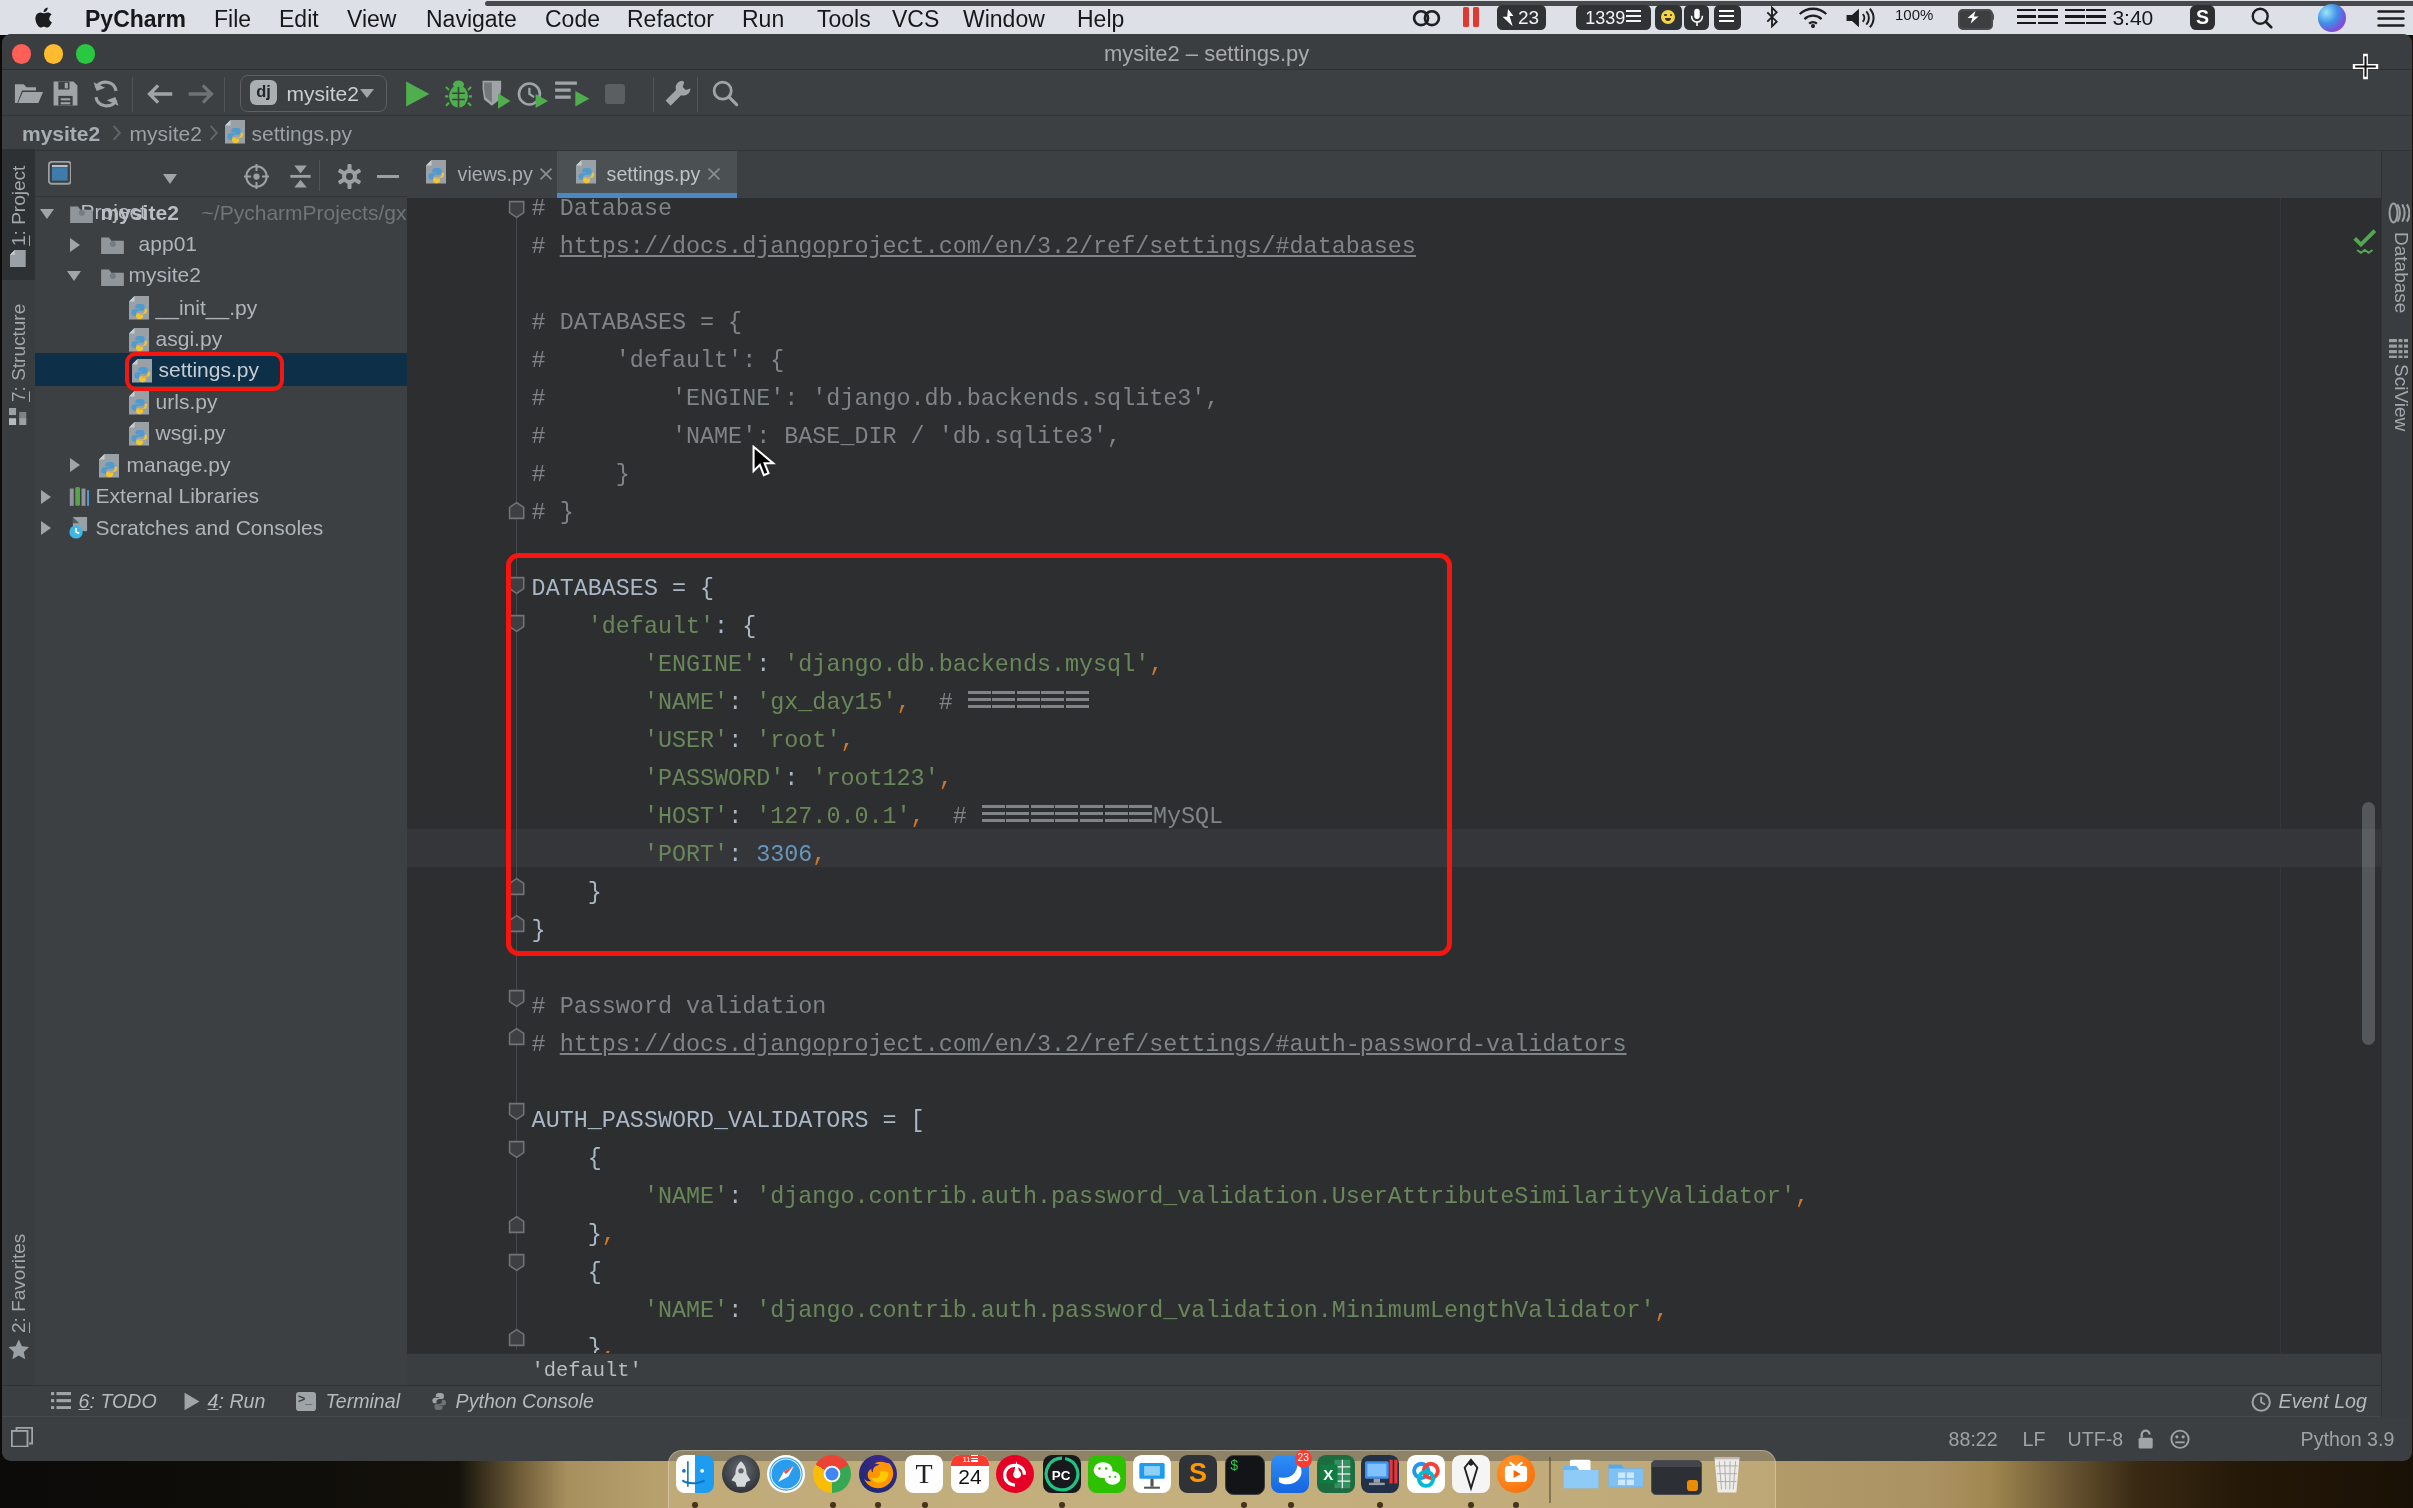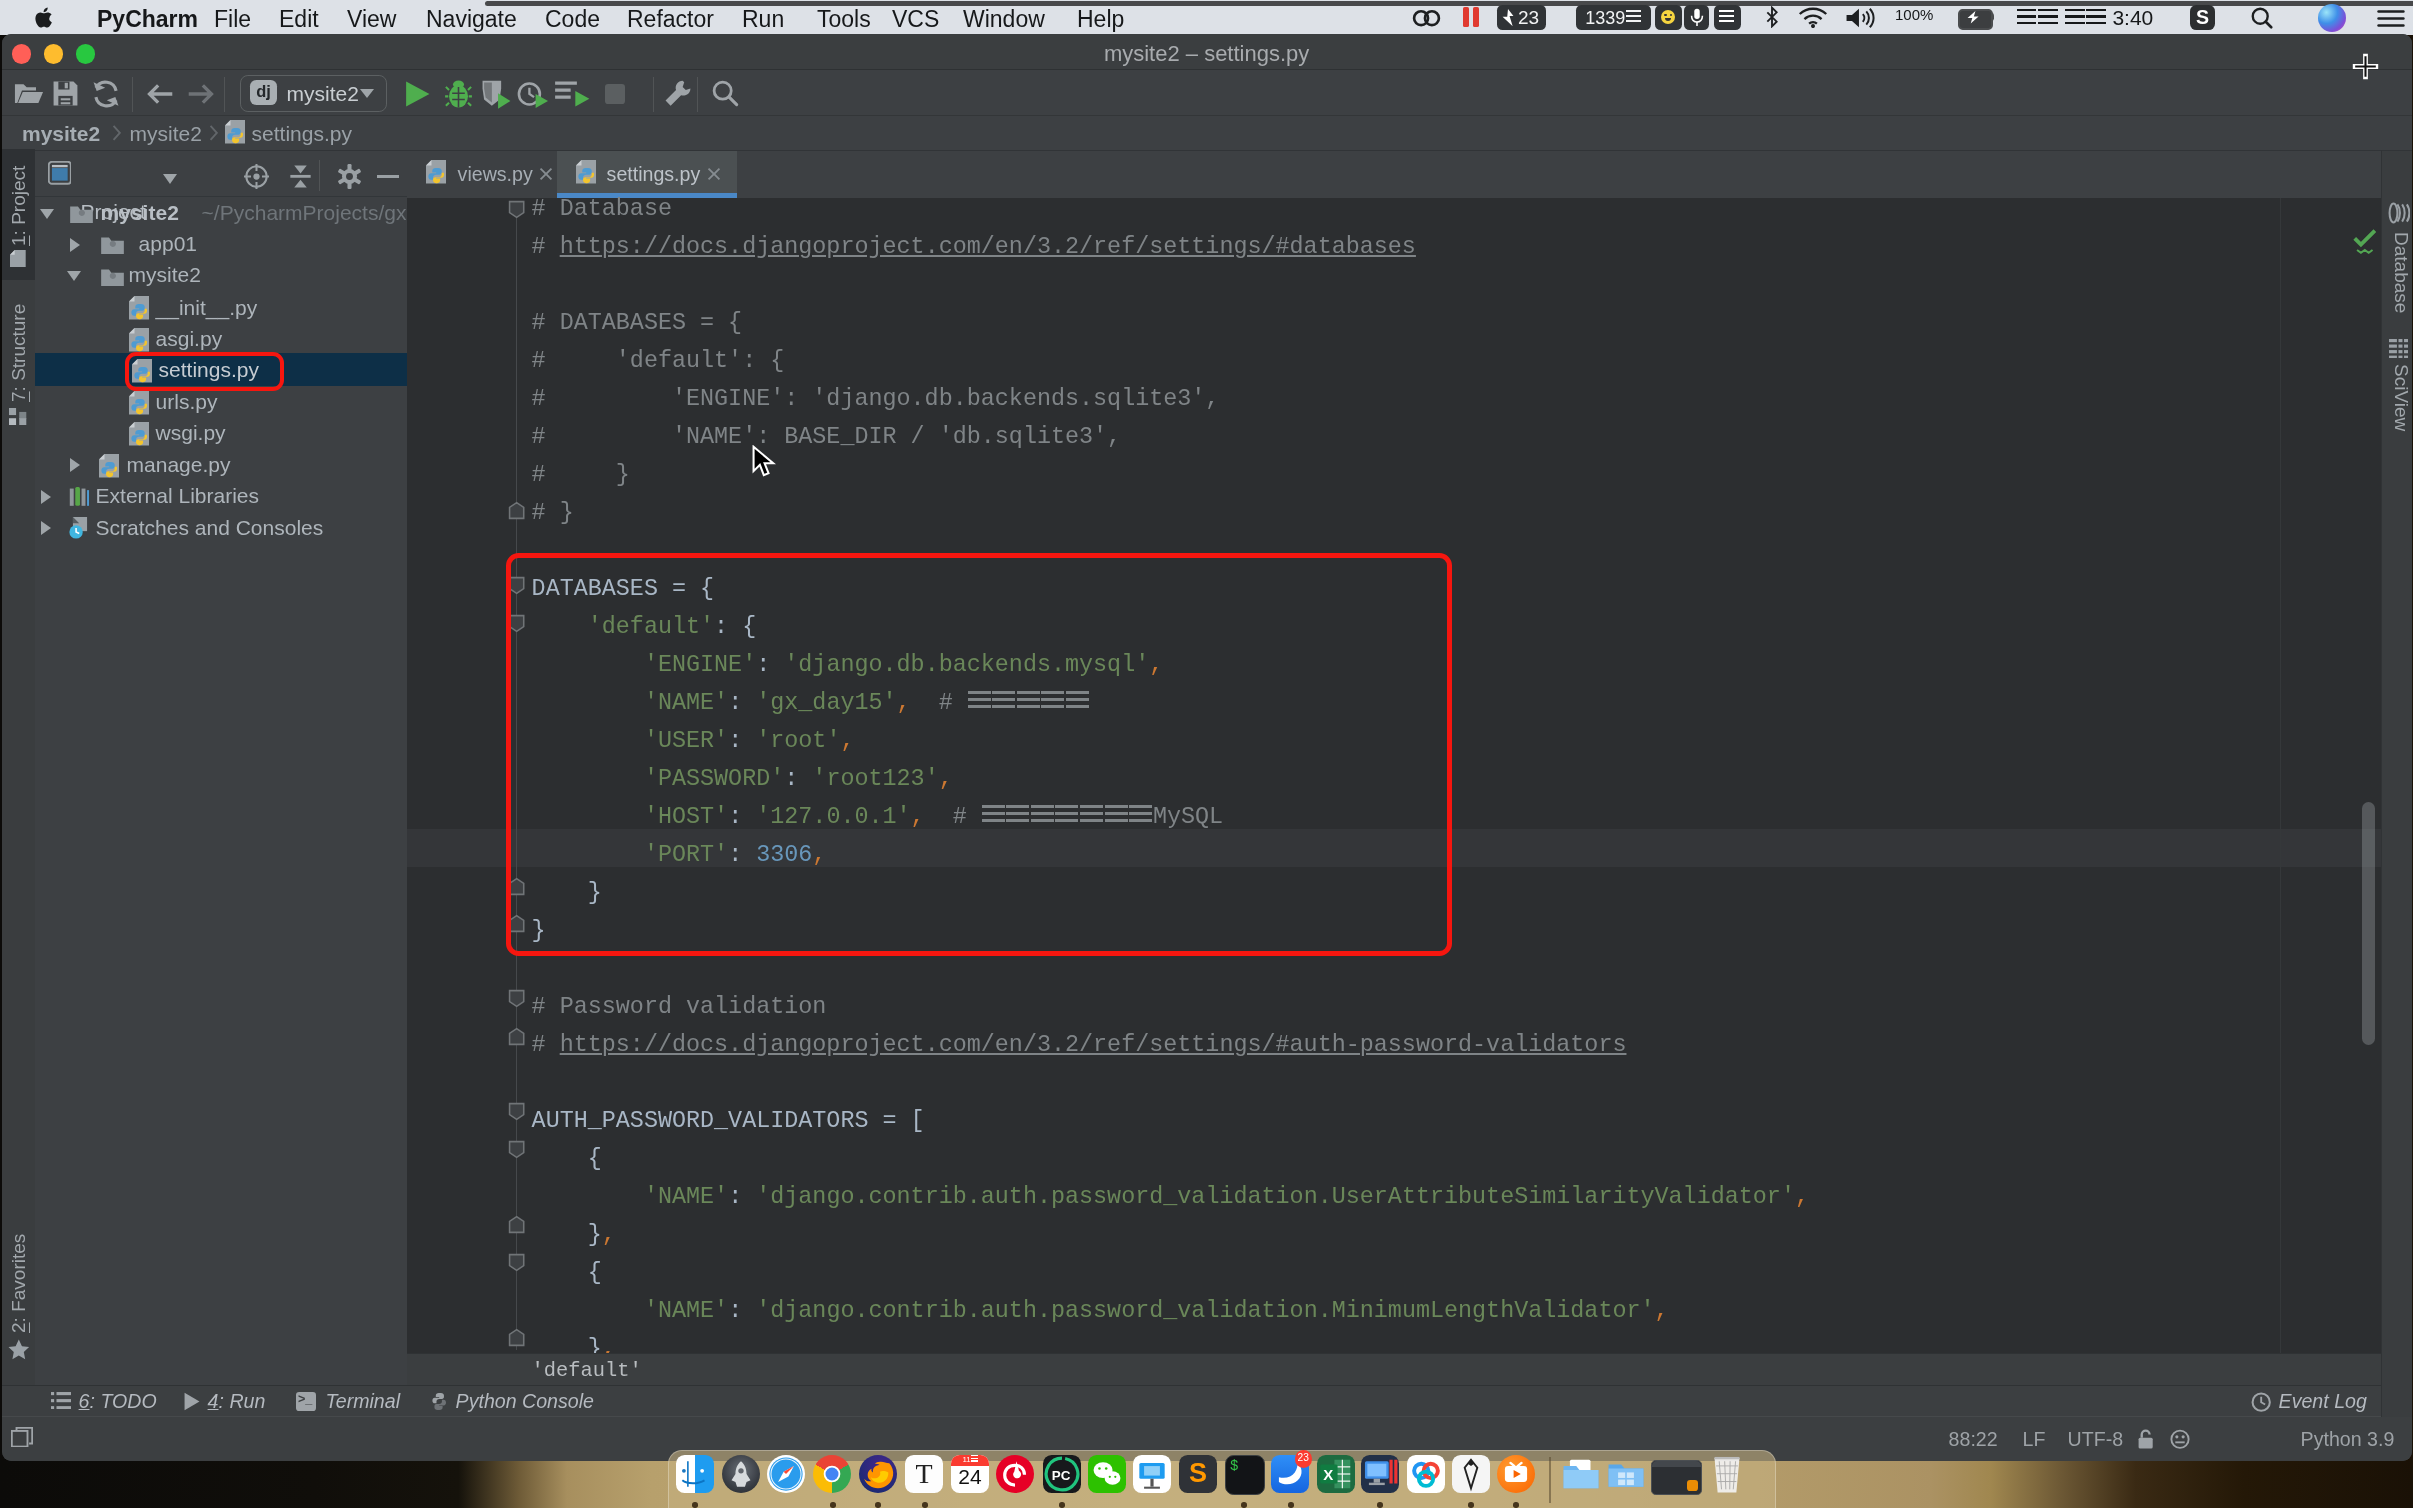--- a/index.html
+++ b/index.html
@@ -45,21 +45,21 @@
 .cjb{display:inline-block;width:15px;height:15px;margin:0 0.8px;vertical-align:-1.6px;background:repeating-linear-gradient(180deg,currentColor 0 2px,transparent 2px 5.1px);}
 .tri-r{width:0;height:0;border-top:7px solid transparent;border-bottom:7px solid transparent;border-left:10.2px solid #9fa5a9;}
 .tri-d{width:0;height:0;border-left:7px solid transparent;border-right:7px solid transparent;border-top:10.2px solid #9fa5a9;}
 </style></head><body>
 
 <div class="ab menubar"></div>
 <div class="ab topstrip"></div>
 <svg class="ab" style="left:35px;top:6.3px" width="21" height="23.6" viewBox="0 0 27 30">
     <path fill="#1a1c1e" d="M18.5 15.9c0-3.4 2.8-5 2.9-5.1-1.6-2.3-4-2.6-4.9-2.7-2.1-.2-4.1 1.2-5.1 1.2-1 0-2.7-1.2-4.4-1.2C4.8 8.2 2.7 9.4 1.6 11.3c-2.3 4-.6 9.8 1.6 13 1.1 1.6 2.4 3.3 4.1 3.3 1.6-.1 2.3-1.1 4.2-1.1 2 0 2.5 1.1 4.3 1 1.8 0 2.9-1.6 4-3.2 1.3-1.8 1.8-3.6 1.8-3.7-.1 0-3.4-1.3-3.5-4.7zM15 5.8c.9-1.1 1.5-2.6 1.3-4.1-1.3.1-2.9.9-3.8 2-.8 1-1.6 2.5-1.4 4 1.5.1 3-.8 3.9-1.9z"></path>
   </svg>
-<span class="mi" style="left:85px;font-weight:bold;margin-left:12px;">PyCharm</span>
+<span class="mi" style="left:85px;font-weight:bold;">PyCharm</span>
 <span class="mi" style="left:214px;">File</span>
 <span class="mi" style="left:279px;">Edit</span>
 <span class="mi" style="left:347px;">View</span>
 <span class="mi" style="left:426px;">Navigate</span>
 <span class="mi" style="left:545px;">Code</span>
 <span class="mi" style="left:627px;">Refactor</span>
 <span class="mi" style="left:742px;">Run</span>
 <span class="mi" style="left:817px;">Tools</span>
 <span class="mi" style="left:892px;">VCS</span>
 <span class="mi" style="left:963px;">Window</span>

